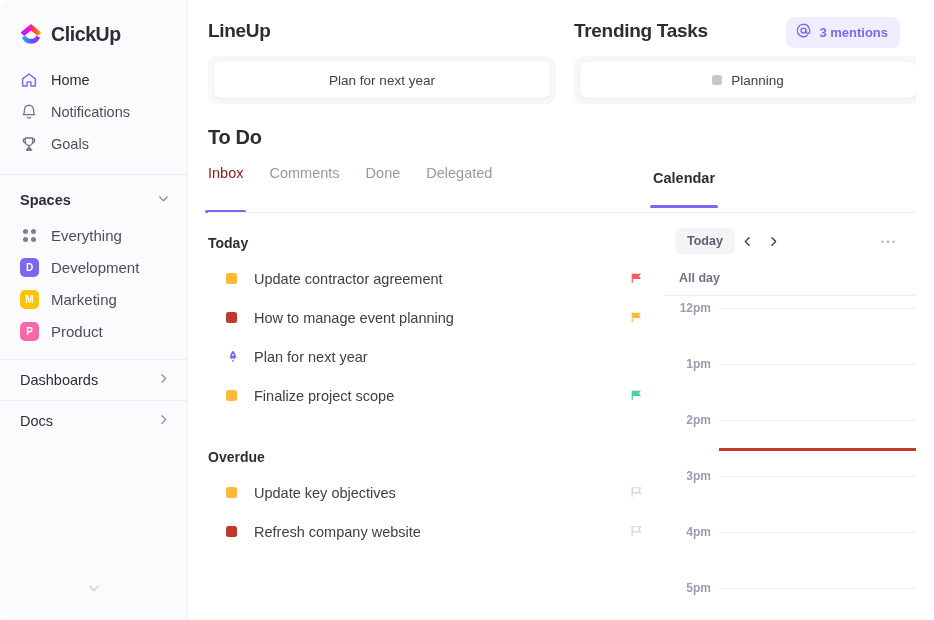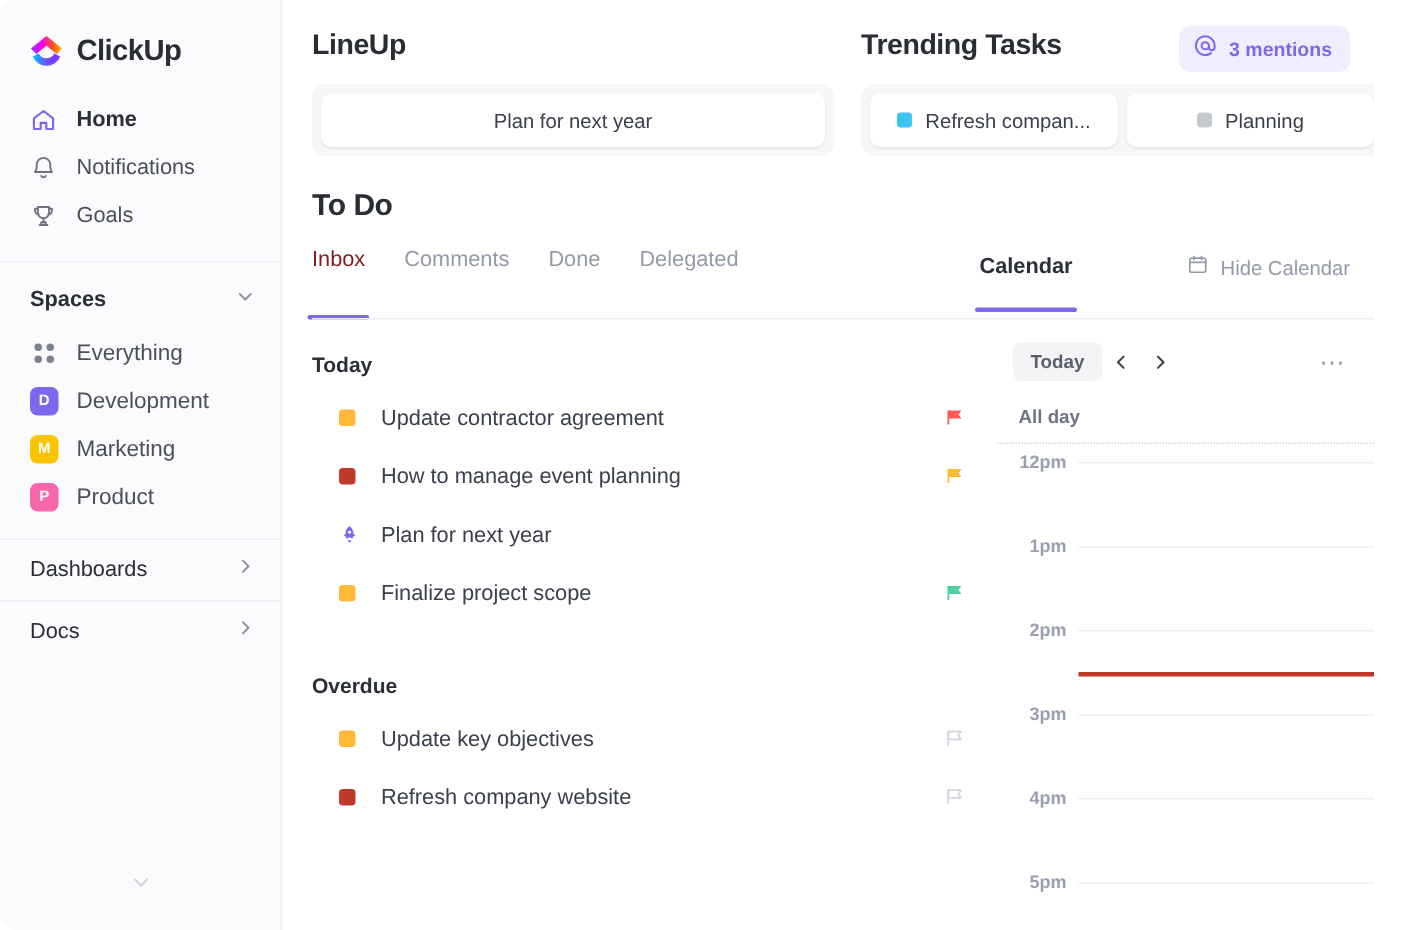--- a/index.html
+++ b/index.html
@@ -47,21 +47,21 @@
     gap: 13px;
     height: 32px;
     padding-left: 20px;
     cursor: pointer;
   }
   .nav-icon {
     width: 18px; height: 18px; flex: 0 0 18px;
     display: flex; align-items: center; justify-content: center;
   }
   .nav-label { font-size: 14.5px; color: #4a4f5c; }
-  .nav-item.active .nav-label { color: #2a2e37; font-weight: bold; }
+  .nav-item.active .nav-label { color: #2a2e37; font-weight: normal; }
 
   .sb-divider {
     height: 1px; background: #ecedf1;
     margin: 14px 0 0 0;
   }
 
   .section-head {
     display: flex; align-items: center; justify-content: space-between;
     padding: 0 16px 0 20px;
     height: 38px;
@@ -466,24 +466,20 @@
           <div class="chip">
             <span class="lbl">Plan for next year</span>
           </div>
         </div>
       </div>
 
       <div class="top-col col-trend">
         <div class="panel-title">Trending Tasks</div>
         <div class="chip-tray">
           <div class="chip">
-            <span class="sq" style="background:#3ac4f2"></span>
-            <span class="lbl">Refresh compan...</span>
-          </div>
-          <div class="chip">
             <span class="sq" style="background:#c6c8cf"></span>
             <span class="lbl">Planning</span>
           </div>
         </div>
       </div>
     </div>
 
     <div class="todo-title">To Do</div>
 
     <div class="lower">
@@ -564,31 +560,20 @@
                 <path d="M5 4.2h12.4l-2.7 3.8 2.7 3.8H5z"></path>
                 <path d="M4.7 4.2v13.4" stroke-linecap="round"></path>
               </svg>
           </span>
         </div>
       </div>
 
       <div class="cal-col">
         <div class="cal-head">
           <div class="cal-tab">Calendar</div>
-          <div class="hide-cal">
-            <span>
-              <svg viewBox="0 0 24 24" width="15" height="15" fill="none" stroke="#959aa8" stroke-width="1.8" stroke-linecap="round" stroke-linejoin="round">
-                <rect x="3.5" y="5" width="17" height="15" rx="2.2"></rect>
-                  <path d="M3.5 9.5h17"></path>
-                  <path d="M8 3.2v3.2"></path>
-                  <path d="M16 3.2v3.2"></path>
-              </svg>
-            </span>
-            <span>Hide Calendar</span>
-          </div>
           <div class="cal-rule"></div>
         </div>
 
         <div class="cal-toolbar">
           <div class="today-btn">Today</div>
           <div class="nav-arrow">
             <svg viewBox="0 0 24 24" width="15" height="15" fill="none" stroke="#3b404c" stroke-width="2.2" stroke-linecap="round" stroke-linejoin="round">
                 <path d="M14.5 6l-6 6 6 6"></path>
               </svg>
           </div>

